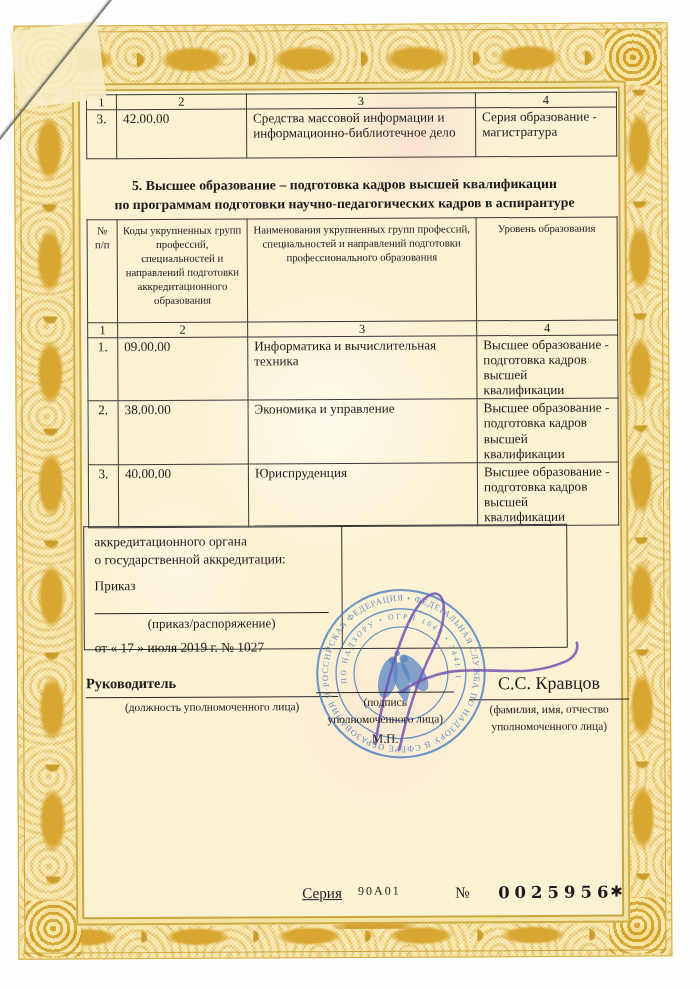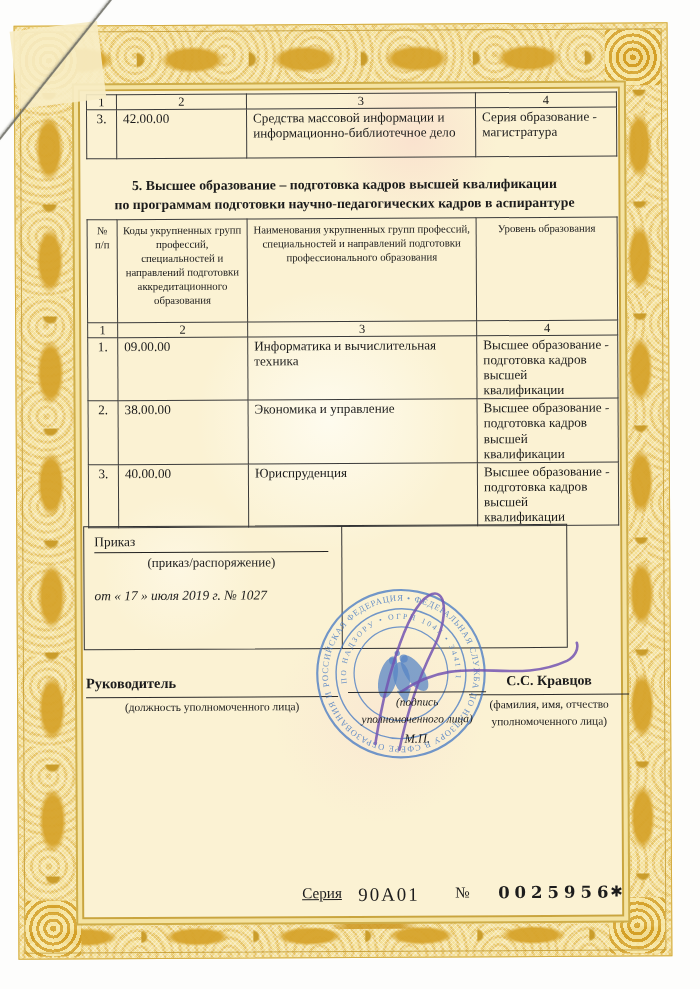--- a/index.html
+++ b/index.html
@@ -67,40 +67,40 @@
   .t2 th{height:96px;}
   td.cnum{text-align:center;}
   .t1 td.cdata{height:46px;} .t2 td.r1{height:48px;} .t2 td.r2{height:50px;} .t2 td.r3{height:42px;}
   
   .heading{position:absolute;left:30px;top:151px;width:600px;text-align:center;
     font-weight:bold;font-size:13.8px;line-height:1.38;}
   
   .order-box{position:absolute;left:67px;top:501px;width:482px;height:122px;border:1.6px solid #333;}
   .ob-left{position:absolute;left:0;top:0;bottom:0;width:258px;border-right:1.6px solid #333;
     padding:6px 10px;box-sizing:border-box;font-size:13.4px;line-height:1.32;}
-  .doc-type{border-bottom:1.4px solid #222;width:234px;padding-bottom:1px;}
+  .doc-type{margin-top:9px;border-bottom:1.4px solid #222;width:234px;padding-bottom:18px;}
   .ob-caption{width:234px;text-align:center;font-size:13px;margin-top:1px;}
-  .ob-date{margin-top:16px;font-style:italic;}
+  .ob-date{margin-top:7px;}
   
   .sig-left{position:absolute;left:69px;top:650px;width:252px;}
   .sig-left .name{font-weight:bold;font-size:14.4px;}
   .rule{border-bottom:1.5px solid #2a2a2a;height:0;margin-top:5px;}
   .cap{font-size:11.4px;text-align:center;line-height:1.3;margin-top:2px;}
-  .sig-mid{position:absolute;left:324px;top:668px;width:152px;text-align:center;z-index:6;font-style:italic;}
+  .sig-mid{position:absolute;left:292px;top:668px;width:152px;text-align:center;z-index:6;}
   .sig-mid .rule{width:138px;margin:0 auto;}
   .sig-right{position:absolute;left:452px;top:650px;width:160px;text-align:center;}
-  .sig-right .name{font-weight:bold;font-size:14px;}
+  .sig-right .name{font-weight:normal;font-size:18px;}
   .mp{font-size:12.5px;margin-top:5px;}
   
   .stamp{position:absolute;left:294px;top:560px;z-index:4;transform:rotate(-10deg);opacity:.92;}
   .autograph{position:absolute;left:296px;top:548px;z-index:5;}
   
   .serial{position:absolute;left:0;top:860px;width:654px;font-size:15.2px;}
   .serial span{position:absolute;white-space:nowrap;}
-  .s-lab1{left:284px;text-decoration:underline;} .s-val1{left:340px;letter-spacing:2px;font-size:19px;}
+  .s-lab1{left:284px;text-decoration:underline;} .s-val1{left:340px;letter-spacing:2px;font-size:12px;}
   .s-lab2{left:437px;} .s-val2{left:480px;font-weight:bold;letter-spacing:5px;font-size:16.5px;font-family:"DejaVu Serif",serif;}
   .s-mark{left:592px;font-size:15px;}
 </style>
 </head>
 <body>
 
 <div class="page">
   <div class="cert">
 
     <div class="frame">
@@ -183,20 +183,22 @@
           <td class="cnum r3">3.</td>
           <td class="r3">40.00.00</td>
           <td class="r3">Юриспруденция</td>
           <td class="r3">Высшее образование - подготовка кадров высшей квалификации</td>
         </tr>
       </tbody>
         </table>
 
       <div class="order-box">
         <div class="ob-left">
+          <div>аккредитационного органа</div>
+          <div>о государственной аккредитации:</div>
           <div class="doc-type">Приказ</div>
           <div class="ob-caption">(приказ/распоряжение)</div>
           <div class="ob-date">от  « 17 » июля 2019 г. № 1027</div>
         </div>
       </div>
 
       <svg class="stamp" width="180" height="180" viewBox="0 0 200 200">
         <defs>
           <path id="arcOut" d="M100,100 m-81,0 a81,81 0 1,1 162,0 a81,81 0 1,1 -162,0"></path>
           <path id="arcIn" d="M100,100 m-61,0 a61,61 0 1,1 122,0 a61,61 0 1,1 -122,0"></path>

